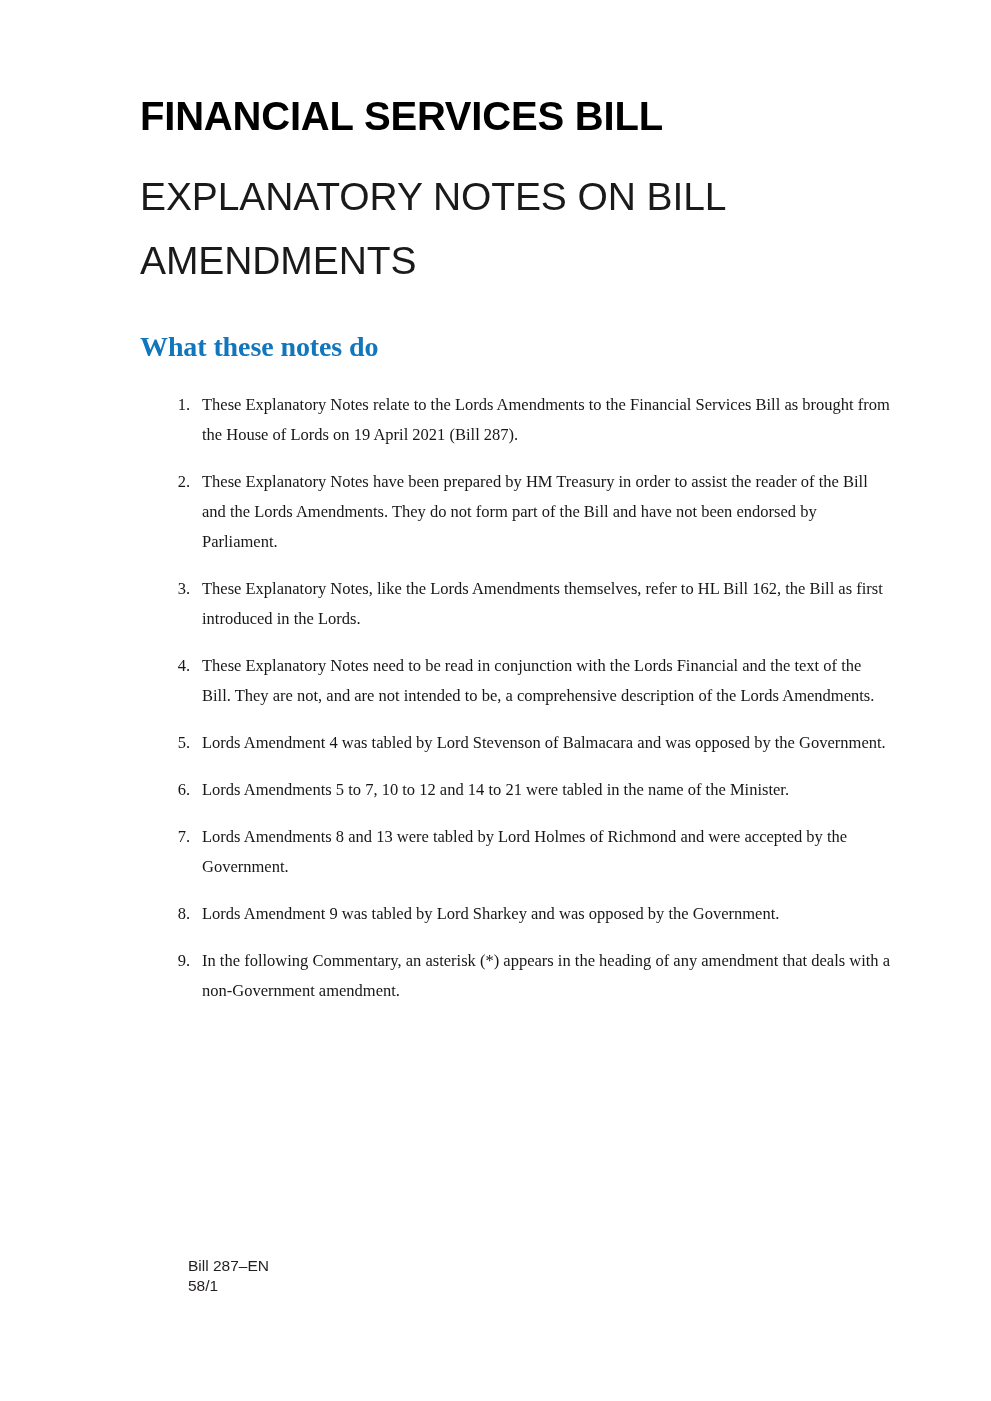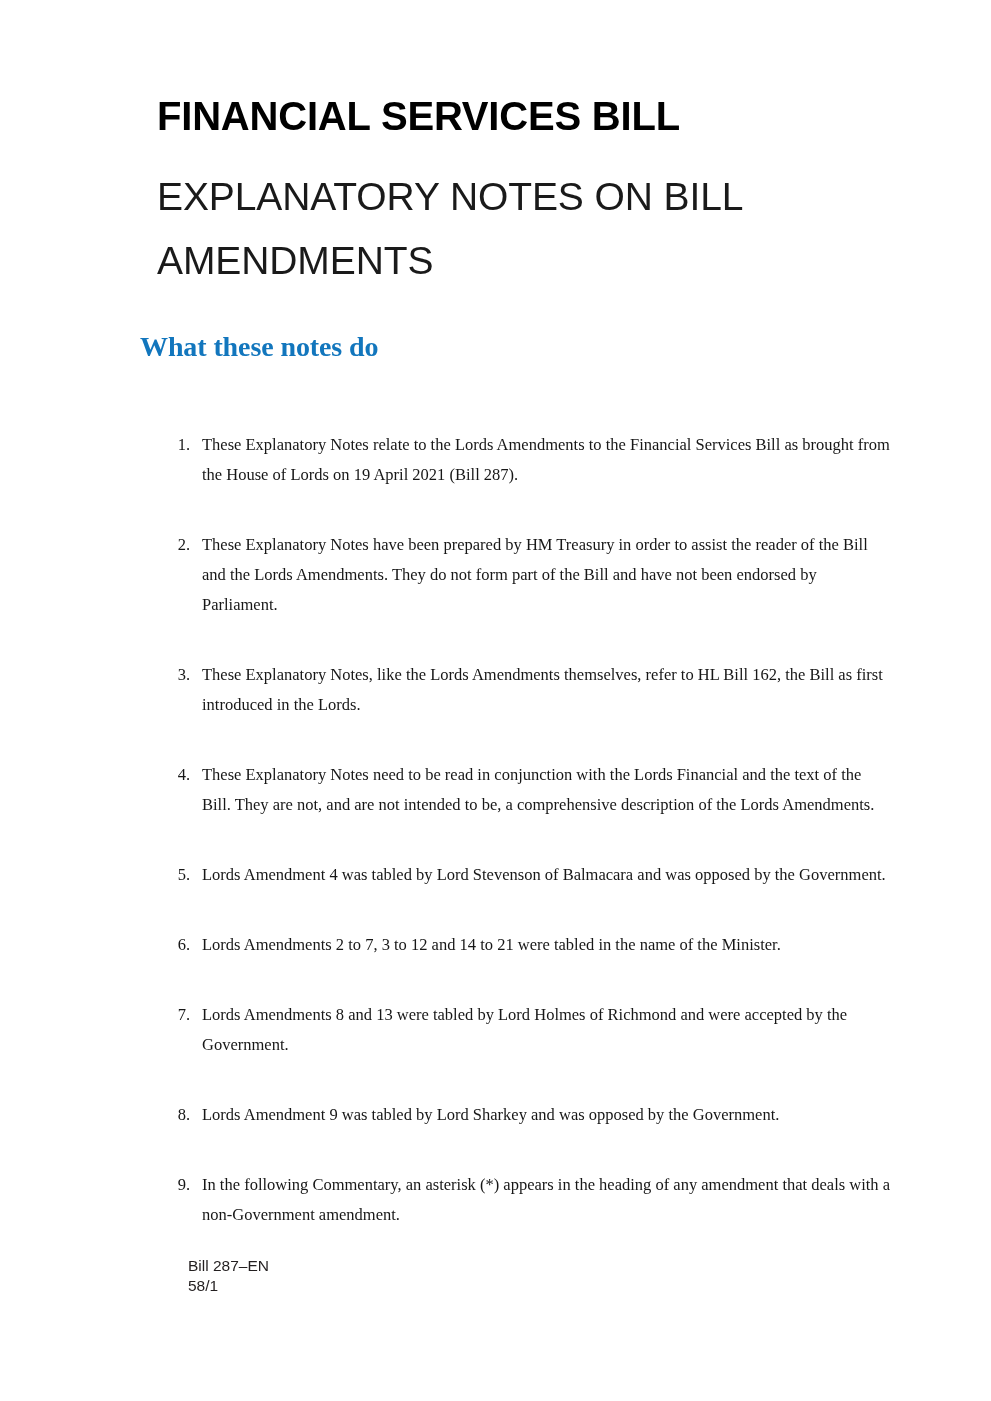--- a/index.html
+++ b/index.html
@@ -19,21 +19,20 @@
     font-family: "Liberation Serif", "DejaVu Serif", serif;
     color: #000000;
   }
 
   
   .title-block {
     position: absolute;
     left: 140px;
     top: 93px;
     width: 700px;
-    margin-left: 17px;
   }
 
   .doc-title {
     font-family: "Liberation Sans", "DejaVu Sans", sans-serif;
     font-weight: bold;
     font-size: 40px;
     line-height: 46px;
     letter-spacing: -0.2px;
     color: #000000;
     margin: 0;
@@ -96,21 +95,20 @@
     top: 0;
     width: 24px;
     text-align: right;
     font-size: 16.5px;
     line-height: 30px;
     color: #171717;
   }
 
   .note-text {
     display: block;
-    margin-top: 40px;
   }
 
   
   .page-footer {
     position: absolute;
     left: 188px;
     right: 136px;
     top: 1256px;
     display: flex;
     justify-content: space-between;
@@ -153,21 +151,21 @@
     <li class="note-item">
       <span class="note-number">4.</span>
       <span class="note-text">These Explanatory Notes need to be read in conjunction with the Lords Financial and the text of the Bill. They are not, and are not intended to be, a comprehensive description of the Lords Amendments.</span>
     </li>
     <li class="note-item">
       <span class="note-number">5.</span>
       <span class="note-text">Lords Amendment 4 was tabled by Lord Stevenson of Balmacara and was opposed by the Government.</span>
     </li>
     <li class="note-item">
       <span class="note-number">6.</span>
-      <span class="note-text">Lords Amendments 2 to 7, 3 to 12 and 14 to 21 were tabled in the name of the Minister.</span>
+      <span class="note-text">Lords Amendments 5 to 7, 10 to 12 and 14 to 21 were tabled in the name of the Minister.</span>
     </li>
     <li class="note-item">
       <span class="note-number">7.</span>
       <span class="note-text">Lords Amendments 8 and 13 were tabled by Lord Holmes of Richmond and were accepted by the Government.</span>
     </li>
     <li class="note-item">
       <span class="note-number">8.</span>
       <span class="note-text">Lords Amendment 9 was tabled by Lord Sharkey and was opposed by the Government.</span>
     </li>
     <li class="note-item">

